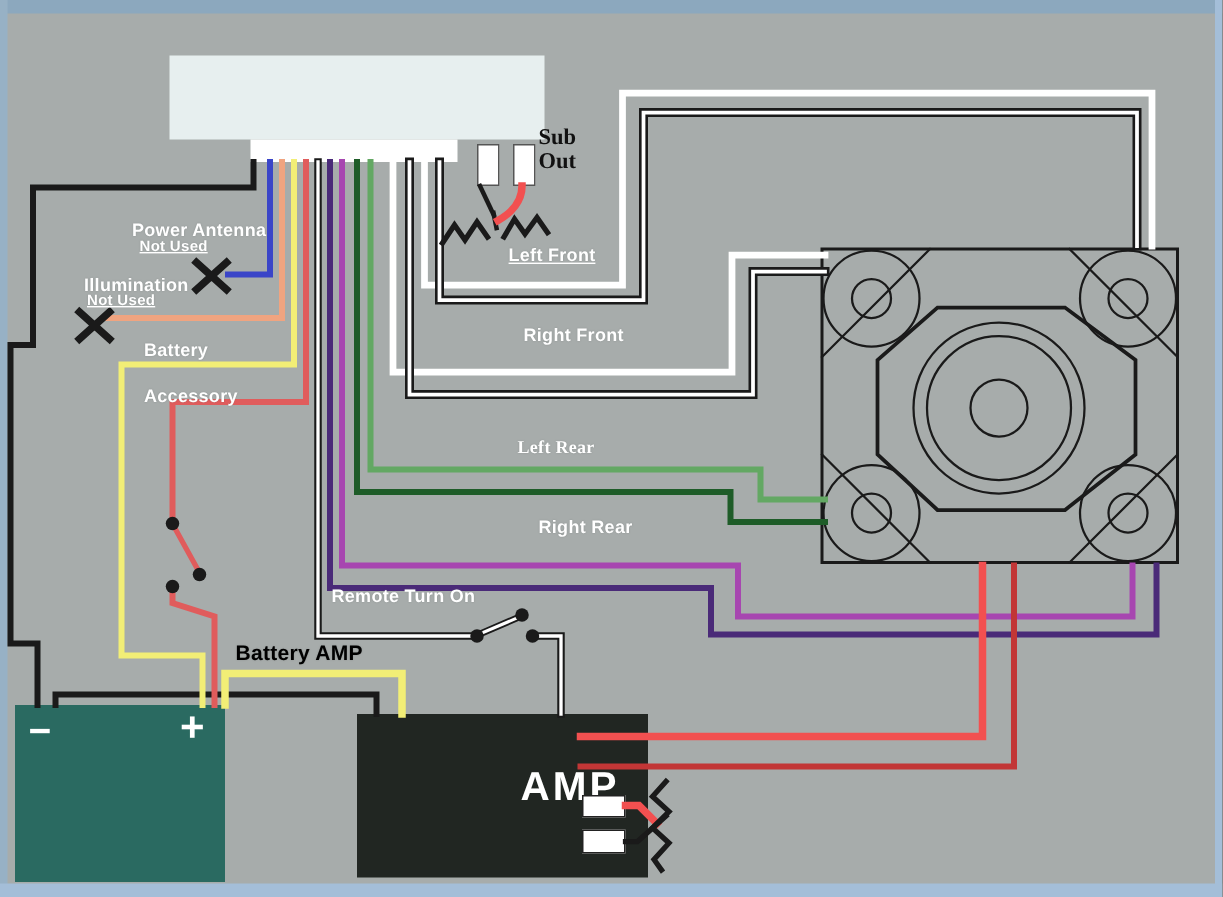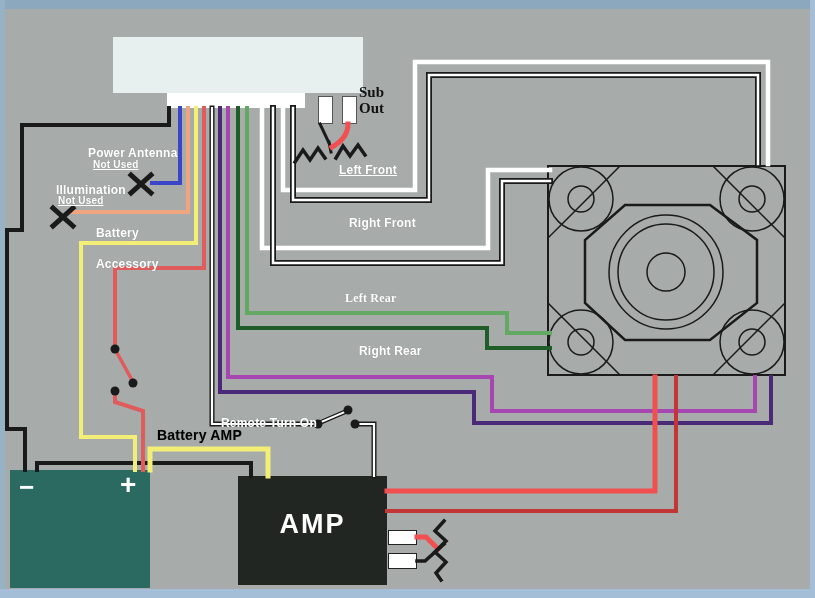--- a/index.html
+++ b/index.html
@@ -33,21 +33,21 @@
   <div class="box" style="left: 167px; top: 93px; width: 138px; height: 15px; background: rgb(255, 255, 255);"></div>
 
   <div class="rca" style="left:318px;top:96px;width:15px;height:28px;"></div>
   <div class="rca" style="left:342px;top:96px;width:15px;height:28px;"></div>
 
   <div class="box" style="left: 10px; top: 470px; width: 140px; height: 118px; background: rgb(42, 106, 97);">
     <span class="term" style="left:9px;top:4px;">−</span>
     <span class="term" style="left:110px;top:2px;font-size:28px;">+</span>
   </div>
 
-  <div class="box" style="left: 238px; top: 476px; width: 149px; height: 109px; background: rgb(33, 38, 34);">
+  <div class="box" style="left: 238px; top: 476px; width: 149px; height: 109px; background: rgb(33, 38, 34); padding-left: 45px;">
     <span class="amp-text">AMP</span>
   </div>
 
   <div class="rca" style="left:388px;top:530px;width:29px;height:15px;border-color:#222;"></div>
   <div class="rca" style="left:388px;top:553px;width:29px;height:16px;border-color:#222;"></div>
 
   <svg width="815" height="598">
     <g fill="none" stroke-linecap="square" stroke-linejoin="miter">
 
       <g>
@@ -143,16 +143,16 @@
 
   <div class="serif-lbl" style="left: 359px; top: 84px; color: rgb(17, 17, 17);">
     <div>Sub</div>
     <div>Out</div>
   </div>
 
   <div class="lbl" style="left:339px;top:163px;text-decoration:underline;">Left Front</div>
   <div class="lbl" style="left:349px;top:216px;">Right Front</div>
   <div class="lbl" style="left:345px;top:291px;font-family:Liberation Serif, serif;">Left Rear</div>
   <div class="lbl" style="left:343px;top:344px;margin-left:16px;">Right Rear</div>
-  <div class="lbl" style="left:221px;top:416px;">Remote Turn On</div>
+  <div class="lbl" style="left:221px;top:390px;">Remote Turn On</div>
   <div class="lbl" style="left: 157px; top: 427px; font-size: 14px; color: #000000;">Battery AMP</div>
 
 </div>
 
 </body></html>

